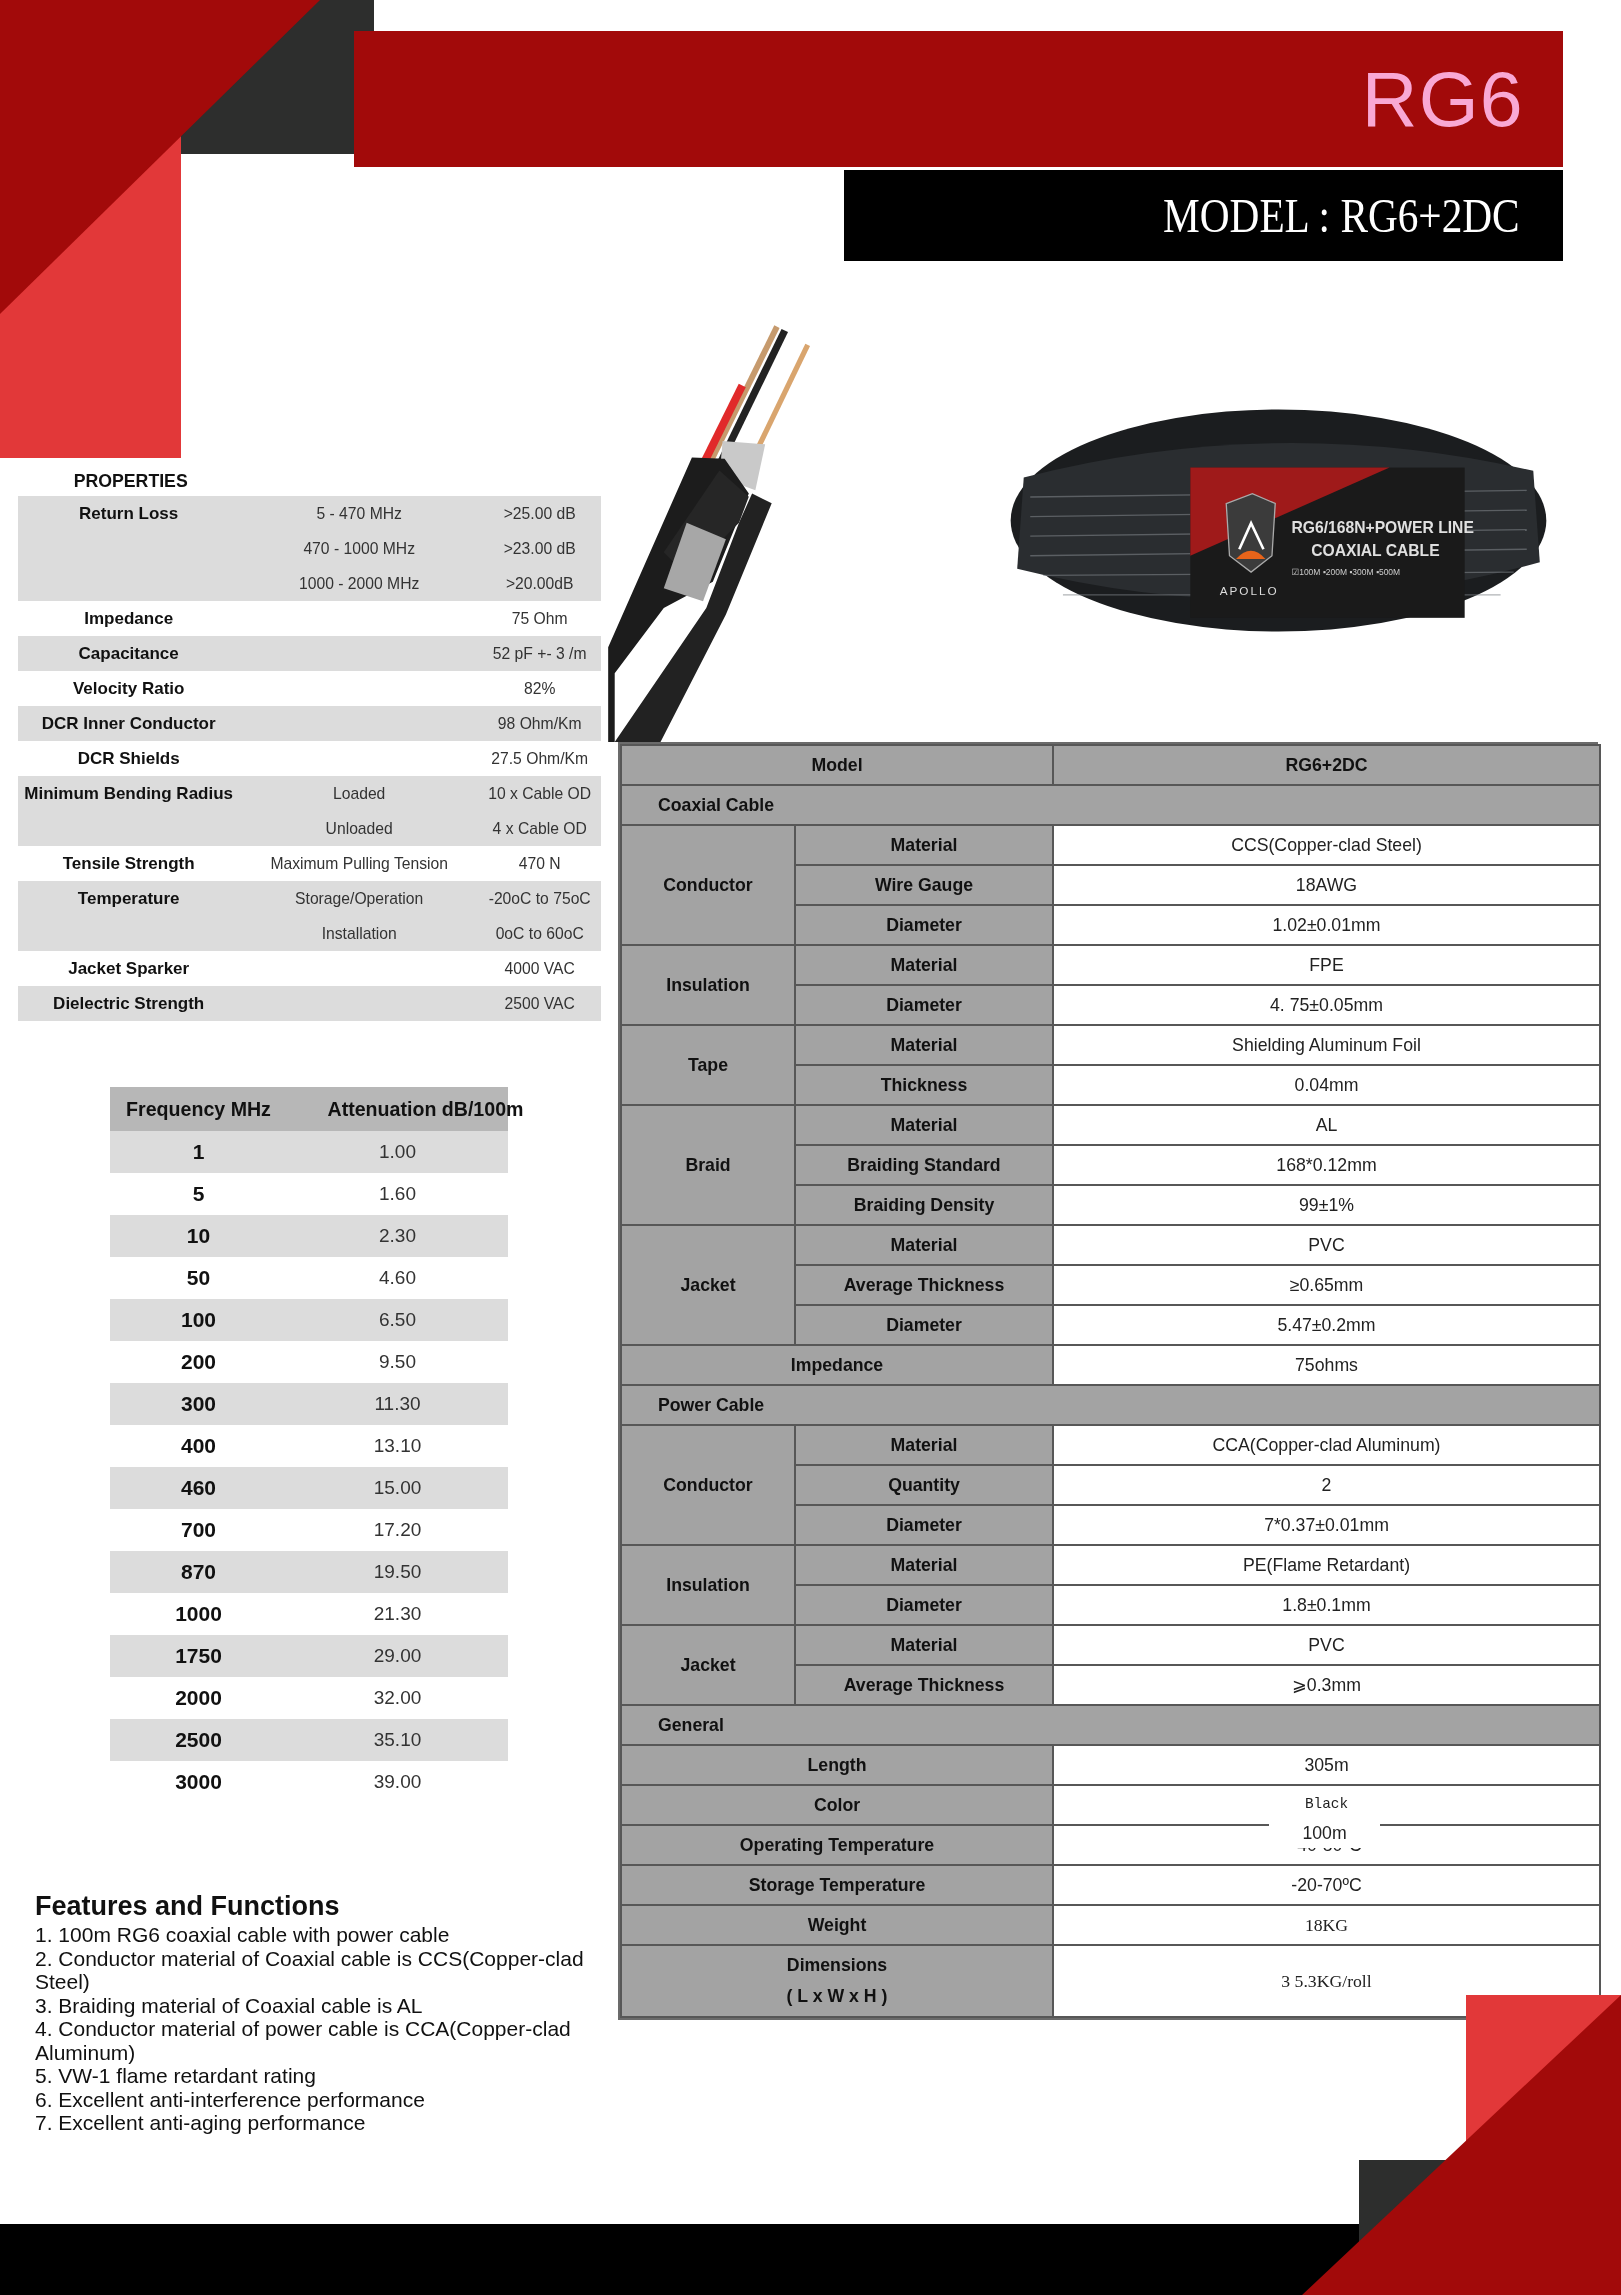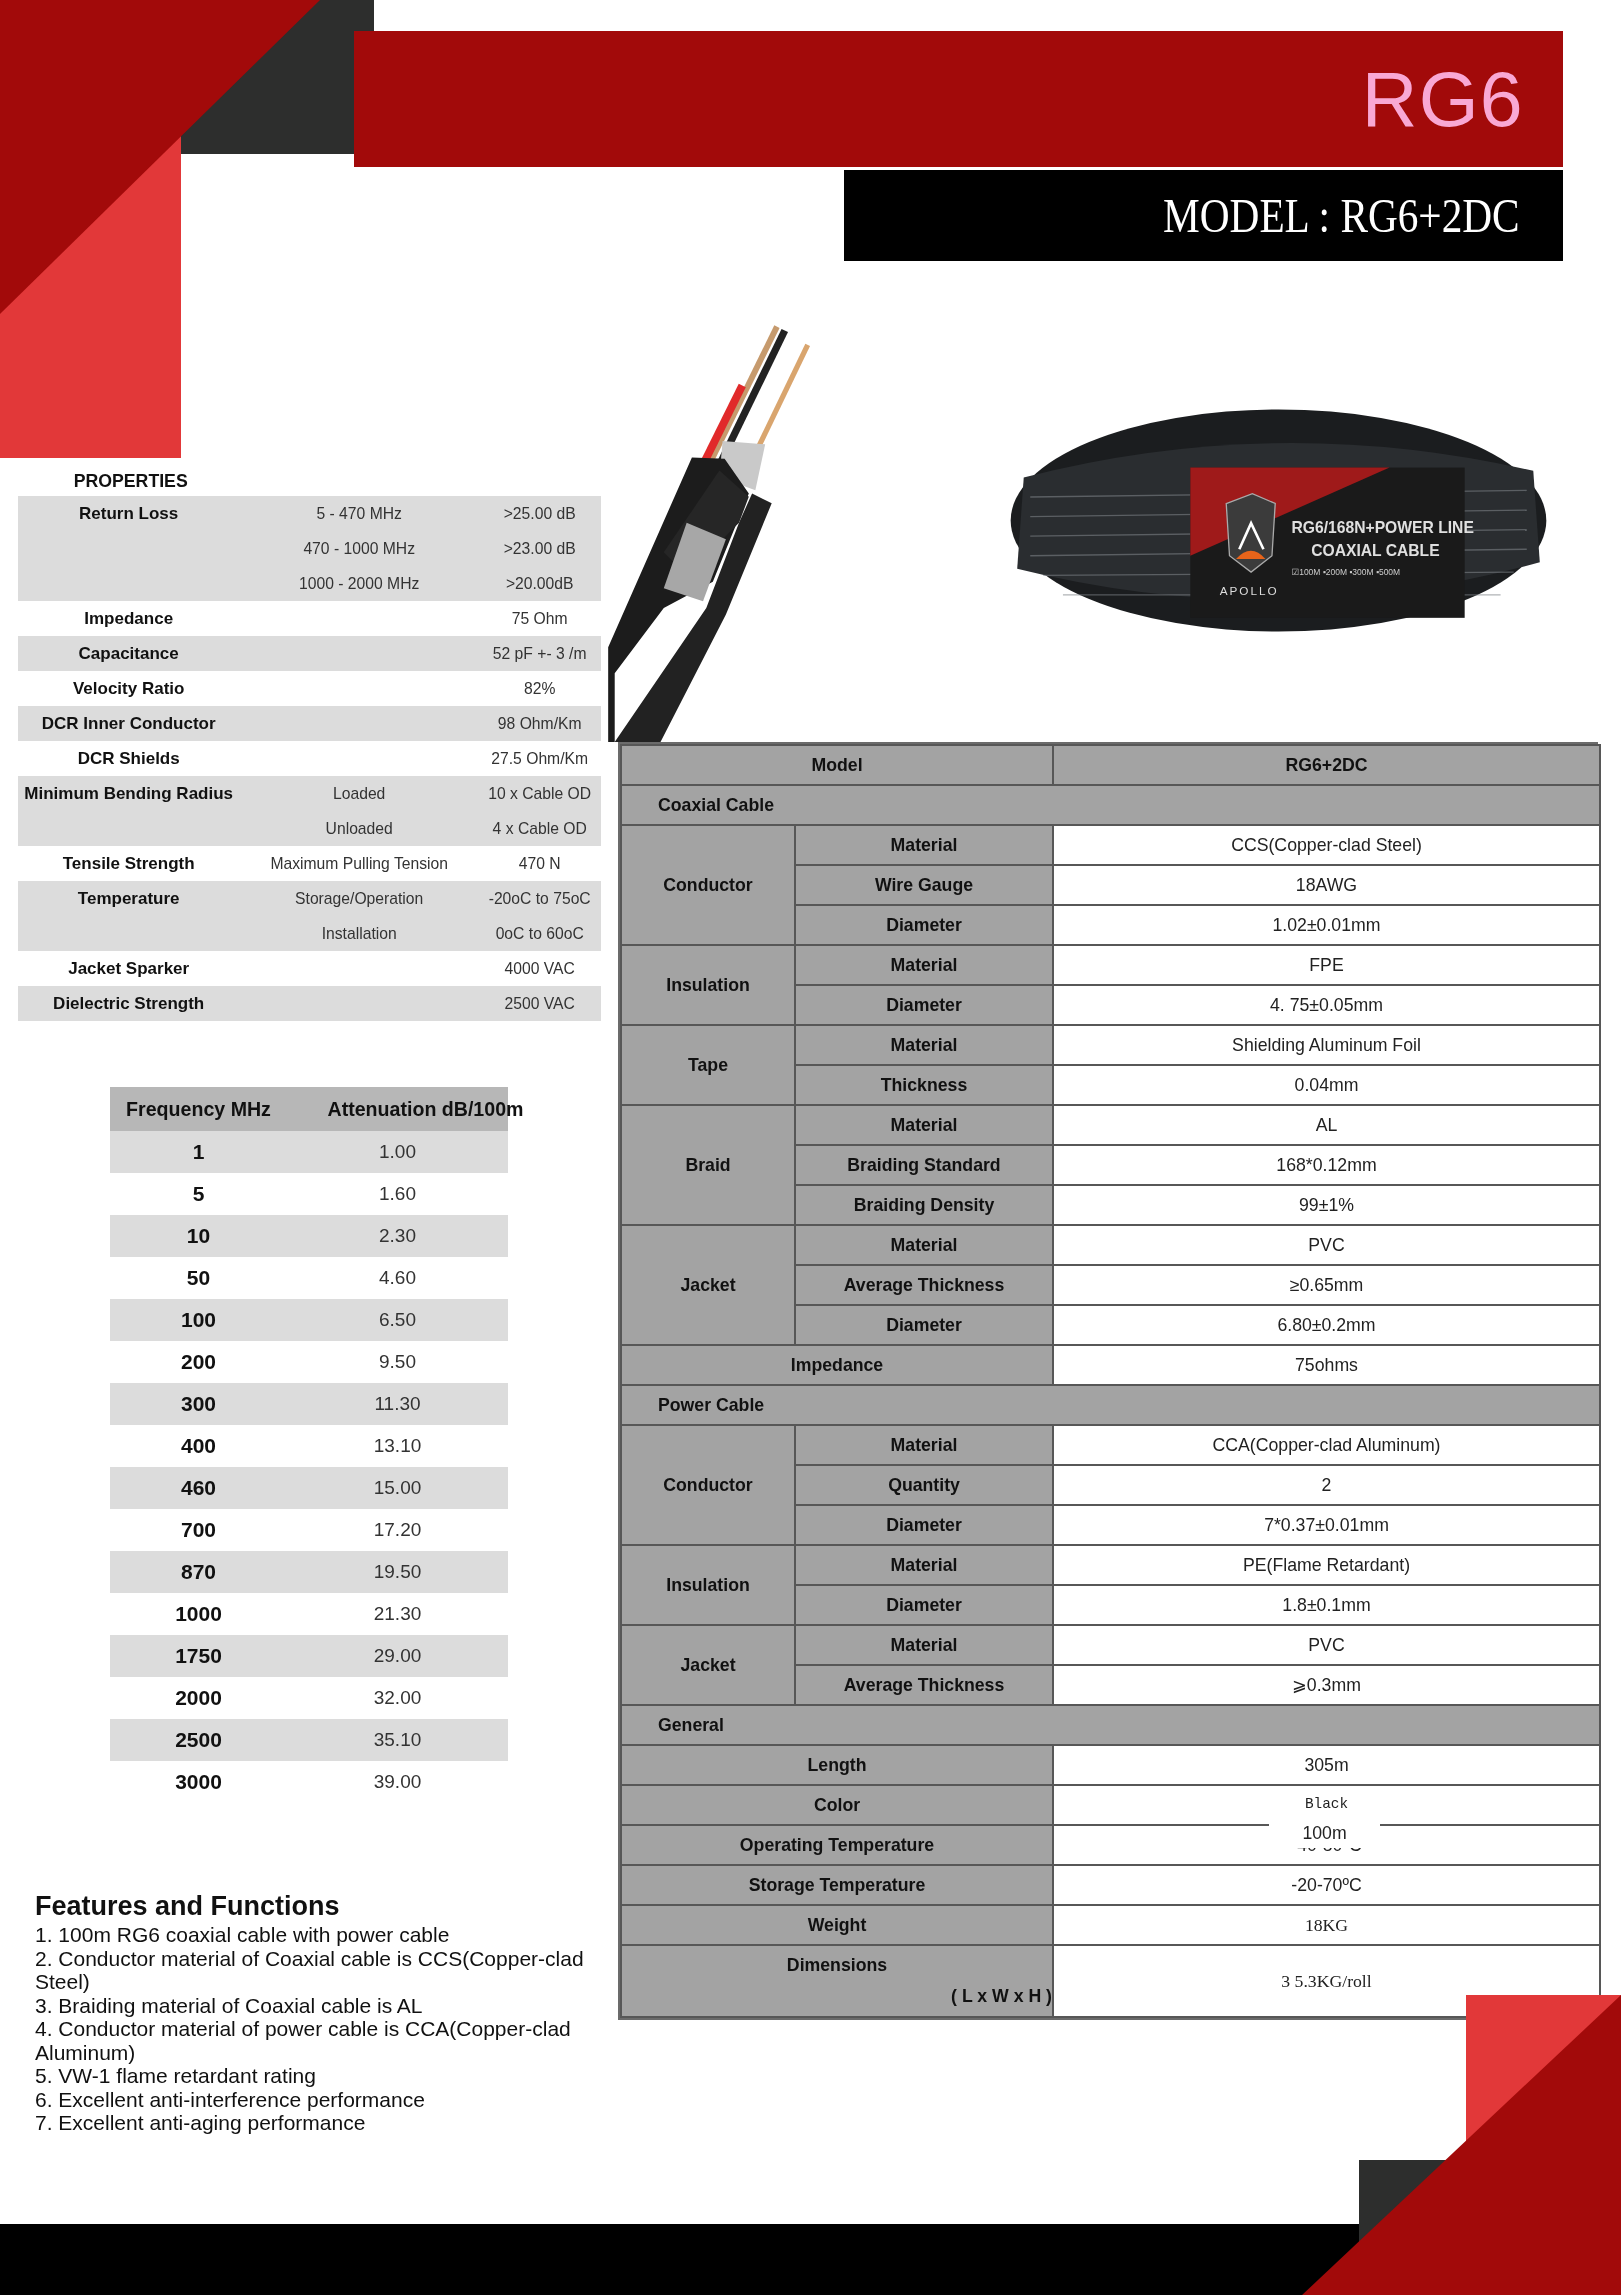--- a/index.html
+++ b/index.html
@@ -346,21 +346,21 @@
           <td class="g" rowspan="3">Jacket</td>
       <td class="g">Material</td>
       <td class="w">PVC</td>
         </tr>
     <tr>
           <td class="g">Average Thickness</td>
       <td class="w">≥0.65mm</td>
         </tr>
     <tr>
           <td class="g">Diameter</td>
-      <td class="w">6.80±0.2mm</td>
+      <td class="w">5.47±0.2mm</td>
         </tr>
 
     <tr>
           <td class="g" colspan="2">Impedance</td>
       <td class="w">75ohms</td>
         </tr>
 
     <tr>
           <td class="sec" colspan="3">Power Cable</td>
         </tr>
@@ -418,21 +418,21 @@
           <td class="g" colspan="2">Storage Temperature</td>
       <td class="w">-20-70ºC</td>
         </tr>
     <tr>
           <td class="g" colspan="2">Weight</td>
       <td class="w" style="font-family:'Liberation Serif',serif;">18KG</td>
         </tr>
     <tr>
           <td class="g tall" colspan="2">
         <div>Dimensions</div>
-        <div style="margin-top:9.2px;text-align:right;">( L x W x H )</div>
+        <div style="margin-top:9.2px;">( L x W x H )</div>
       </td>
       <td class="w tall" style="font-family:'Liberation Serif',serif;">3 5.3KG/roll</td>
         </tr>
   </tbody>
     </table>
 </div>
 <div class="abs overlay-100m">100m</div>
 
 <div class="abs deco-black-bar"></div>
 <div class="abs deco-lightred-br"></div>

